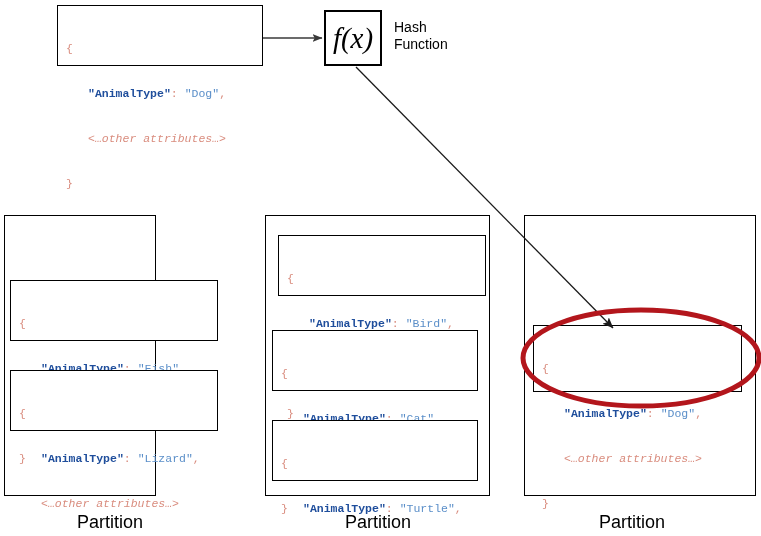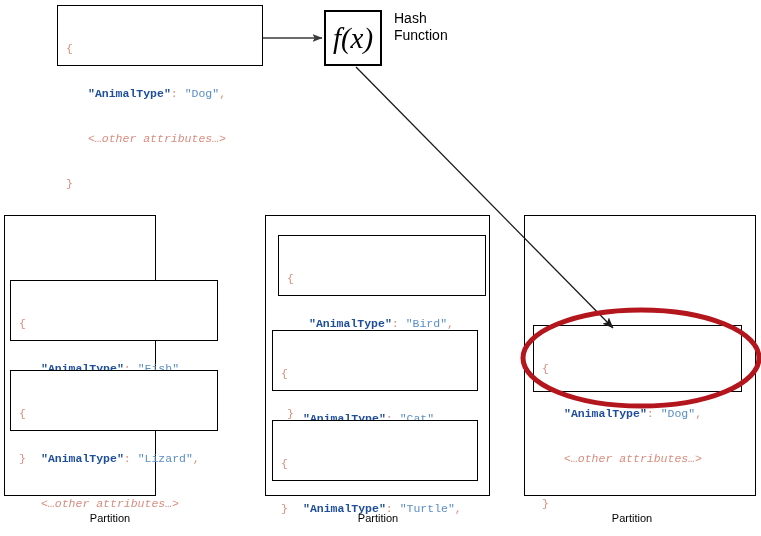--- a/index.html
+++ b/index.html
@@ -62,21 +62,21 @@
     position: absolute;
     box-sizing: border-box;
     border: 1.6px solid #000000;
     background: #ffffff;
     z-index: 1;
   }
   .partition-label {
     position: absolute;
     text-align: center;
     font-family: "Liberation Sans", sans-serif;
-    font-size: 11px;
+    font-size: 18px;
     color: #000000;
     z-index: 4;
   }
 
   
   .fx-box {
     position: absolute;
     box-sizing: border-box;
     border: 2px solid #000000;
     background: #ffffff;
@@ -118,21 +118,21 @@
   <div class="record" id="input-record" style="left:57px; top:5px; width:206px; height:61px;">
     <span class="ln"><span class="brace">{</span></span>
     <span class="ln indent"><span class="key">"AnimalType"</span><span class="colon">:</span> <span class="val">"Dog"</span><span class="comma">,</span></span>
     <span class="ln indent"><span class="other">&lt;…other attributes…&gt;</span></span>
     <span class="ln"><span class="brace">}</span></span>
   </div>
 
   <div class="fx-box" style="left:324px; top:10px; width:58px; height:56px;">
     <span>f(x)</span>
   </div>
-  <div class="hash-label" style="left:394px; top:10px;">
+  <div class="hash-label" style="left:394px; top:19px;">
     <div>Hash</div>
     <div>Function</div>
   </div>
 
   <div class="partition" style="left:4px; top:215px; width:152px; height:281px;"></div>
 
   <div class="record" style="left:10px; top:280px; width:208px; height:61px;">
     <span class="ln"><span class="brace">{</span></span>
     <span class="ln indent"><span class="key">"AnimalType"</span><span class="colon">:</span> <span class="val">"Fish"</span><span class="comma">,</span></span>
     <span class="ln indent"><span class="other">&lt;…other attributes…&gt;</span></span>

